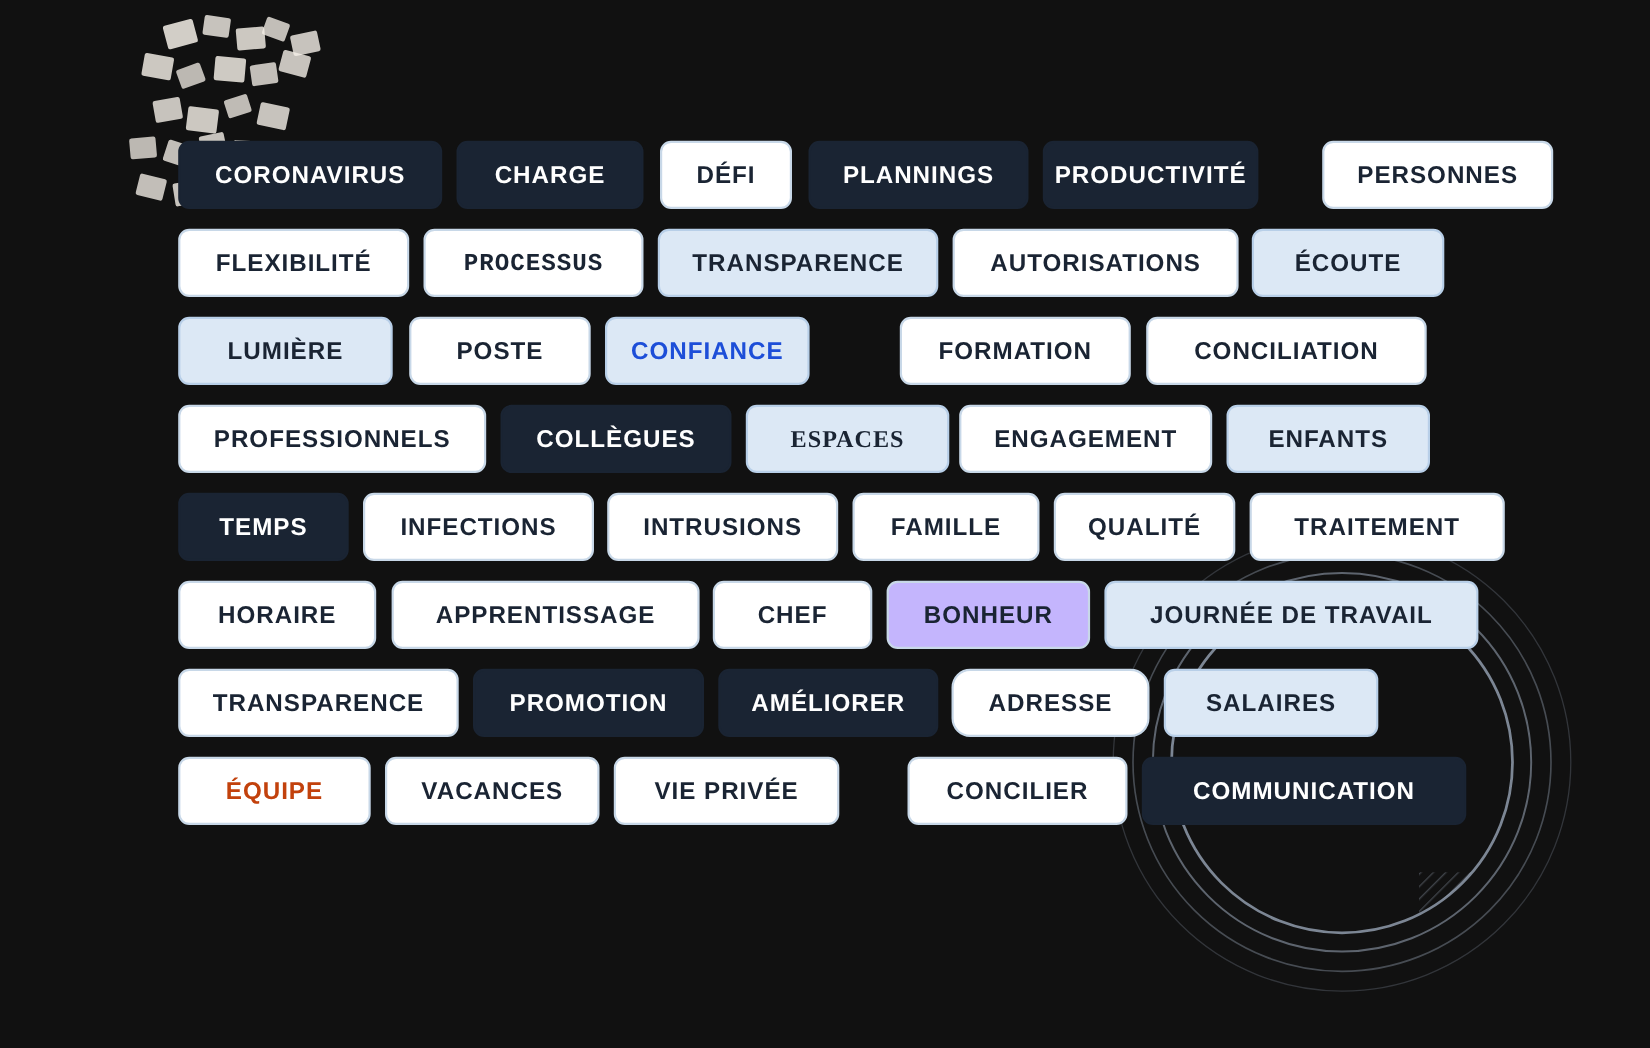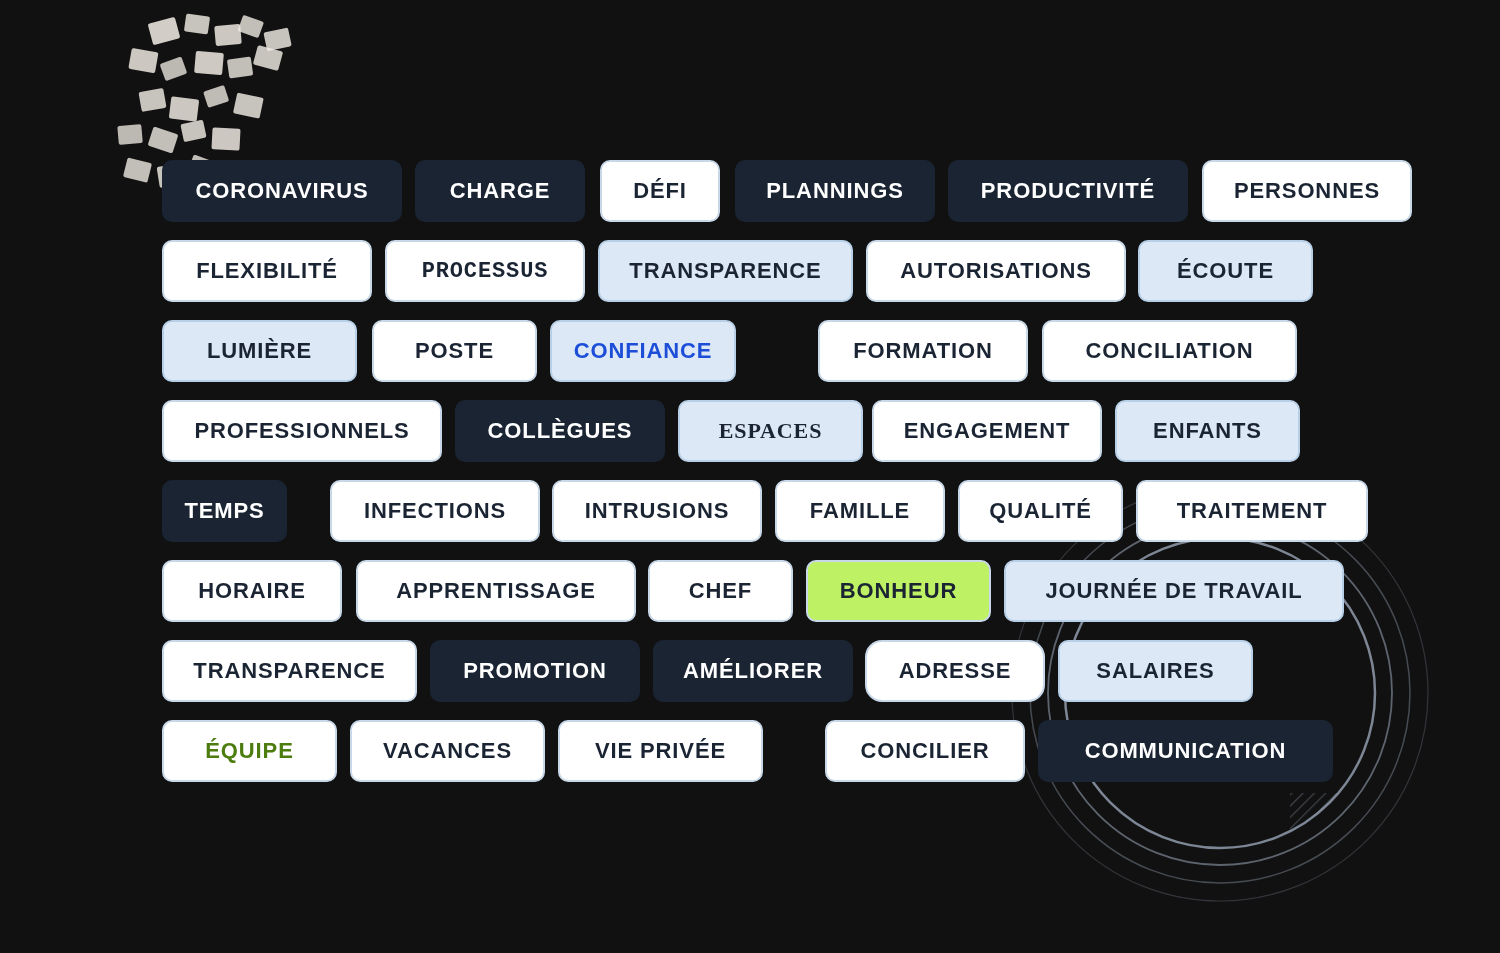--- a/index.html
+++ b/index.html
@@ -27,21 +27,20 @@
       justify-content: center;
       border-radius: 10px;
       font-weight: 900;
       font-size: 22px;
       letter-spacing: 0.04em;
       text-transform: uppercase;
       padding: 0 22px;
       height: 62px;
       white-space: nowrap;
       border: 2.5px solid transparent;
-      margin-top: 32px;
     }
   </style>
 </head>
 <body>
 
 <div class="scene">
 
   <svg style="position:absolute;top:10px;left:50px;width:280px;height:240px;" viewBox="0 0 280 240">
 
     <rect x="100" y="10" width="28" height="22" rx="2" fill="#f5f0e8" opacity="0.85" transform="rotate(-15, 114, 21)"></rect>
@@ -82,53 +81,53 @@
       </clipPath>
     </defs>
     <rect x="280" y="330" width="100" height="100" fill="url(#hatch)" clip-path="url(#hatchClip)" opacity="0.5"></rect>
   </svg>
 
   <div id="tags-container">
       <div class="tag" style="background: rgb(26, 36, 51); color: rgb(255, 255, 255); border-color: rgb(26, 36, 51); left: 162px; top: 128px; width: 240px;">CORONAVIRUS</div>
       <div class="tag" style="background: rgb(26, 36, 51); color: rgb(255, 255, 255); border-color: rgb(26, 36, 51); left: 415px; top: 128px; width: 170px;">CHARGE</div>
       <div class="tag" style="background: rgb(255, 255, 255); color: rgb(26, 36, 51); border-color: rgb(200, 216, 232); left: 600px; top: 128px; width: 120px;">DÉFI</div>
       <div class="tag" style="background: rgb(26, 36, 51); color: rgb(255, 255, 255); border-color: rgb(26, 36, 51); left: 735px; top: 128px; width: 200px;">PLANNINGS</div>
-      <div class="tag" style="background: rgb(26, 36, 51); color: rgb(255, 255, 255); border-color: rgb(26, 36, 51); left: 948px; top: 128px; width: 240px;">PRODUCTIVITÉ</div>
+      <div class="tag" style="background: rgb(26, 36, 51); color: rgb(255, 255, 255); border-color: rgb(26, 36, 51); left: 948px; top: 128px; width: 196px;">PRODUCTIVITÉ</div>
       <div class="tag" style="background: rgb(255, 255, 255); color: rgb(26, 36, 51); border-color: rgb(200, 216, 232); left: 1202px; top: 128px; width: 210px;">PERSONNES</div>
       <div class="tag" style="background: rgb(255, 255, 255); color: rgb(26, 36, 51); border-color: rgb(200, 216, 232); left: 162px; top: 208px; width: 210px;">FLEXIBILITÉ</div>
       <div class="tag" style="background: rgb(255, 255, 255); color: rgb(26, 36, 51); border-color: rgb(200, 216, 232); left: 385px; top: 208px; width: 200px; font-family: Liberation Mono, monospace;">PROCESSUS</div>
       <div class="tag" style="background: rgb(220, 232, 245); color: rgb(26, 36, 51); border-color: rgb(184, 207, 232); left: 598px; top: 208px; width: 255px;">TRANSPARENCE</div>
       <div class="tag" style="background: rgb(255, 255, 255); color: rgb(26, 36, 51); border-color: rgb(200, 216, 232); left: 866px; top: 208px; width: 260px;">AUTORISATIONS</div>
       <div class="tag" style="background: rgb(220, 232, 245); color: rgb(26, 36, 51); border-color: rgb(184, 207, 232); left: 1138px; top: 208px; width: 175px;">ÉCOUTE</div>
       <div class="tag" style="background: rgb(220, 232, 245); color: rgb(26, 36, 51); border-color: rgb(184, 207, 232); left: 162px; top: 288px; width: 195px;">LUMIÈRE</div>
       <div class="tag" style="background: rgb(255, 255, 255); color: rgb(26, 36, 51); border-color: rgb(200, 216, 232); left: 372px; top: 288px; width: 165px;">POSTE</div>
       <div class="tag" style="background: rgb(220, 232, 245); color: #1d4ed8; border-color: rgb(184, 207, 232); left: 550px; top: 288px; width: 186px;">CONFIANCE</div>
       <div class="tag" style="background: rgb(255, 255, 255); color: rgb(26, 36, 51); border-color: rgb(200, 216, 232); left: 818px; top: 288px; width: 210px;">FORMATION</div>
       <div class="tag" style="background: rgb(255, 255, 255); color: rgb(26, 36, 51); border-color: rgb(200, 216, 232); left: 1042px; top: 288px; width: 255px;">CONCILIATION</div>
       <div class="tag" style="background: rgb(255, 255, 255); color: rgb(26, 36, 51); border-color: rgb(200, 216, 232); left: 162px; top: 368px; width: 280px;">PROFESSIONNELS</div>
       <div class="tag" style="background: rgb(26, 36, 51); color: rgb(255, 255, 255); border-color: rgb(26, 36, 51); left: 455px; top: 368px; width: 210px;">COLLÈGUES</div>
       <div class="tag" style="background: rgb(220, 232, 245); color: rgb(26, 36, 51); border-color: rgb(184, 207, 232); left: 678px; top: 368px; width: 185px; font-family: Liberation Serif, serif;">ESPACES</div>
       <div class="tag" style="background: rgb(255, 255, 255); color: rgb(26, 36, 51); border-color: rgb(200, 216, 232); left: 872px; top: 368px; width: 230px;">ENGAGEMENT</div>
       <div class="tag" style="background: rgb(220, 232, 245); color: rgb(26, 36, 51); border-color: rgb(184, 207, 232); left: 1115px; top: 368px; width: 185px;">ENFANTS</div>
-      <div class="tag" style="background: rgb(26, 36, 51); color: rgb(255, 255, 255); border-color: rgb(26, 36, 51); left: 162px; top: 448px; width: 125px;">TEMPS</div>
+      <div class="tag" style="background: rgb(26, 36, 51); color: rgb(255, 255, 255); border-color: rgb(26, 36, 51); left: 162px; top: 448px; width: 155px;">TEMPS</div>
       <div class="tag" style="background: rgb(255, 255, 255); color: rgb(26, 36, 51); border-color: rgb(200, 216, 232); left: 330px; top: 448px; width: 210px;">INFECTIONS</div>
       <div class="tag" style="background: rgb(255, 255, 255); color: rgb(26, 36, 51); border-color: rgb(200, 216, 232); left: 552px; top: 448px; width: 210px;">INTRUSIONS</div>
       <div class="tag" style="background: rgb(255, 255, 255); color: rgb(26, 36, 51); border-color: rgb(200, 216, 232); left: 775px; top: 448px; width: 170px;">FAMILLE</div>
       <div class="tag" style="background: rgb(255, 255, 255); color: rgb(26, 36, 51); border-color: rgb(200, 216, 232); left: 958px; top: 448px; width: 165px;">QUALITÉ</div>
       <div class="tag" style="background: rgb(255, 255, 255); color: rgb(26, 36, 51); border-color: rgb(200, 216, 232); left: 1136px; top: 448px; width: 232px;">TRAITEMENT</div>
       <div class="tag" style="background: rgb(255, 255, 255); color: rgb(26, 36, 51); border-color: rgb(200, 216, 232); left: 162px; top: 528px; width: 180px;">HORAIRE</div>
       <div class="tag" style="background: rgb(255, 255, 255); color: rgb(26, 36, 51); border-color: rgb(200, 216, 232); left: 356px; top: 528px; width: 280px;">APPRENTISSAGE</div>
       <div class="tag" style="background: rgb(255, 255, 255); color: rgb(26, 36, 51); border-color: rgb(200, 216, 232); left: 648px; top: 528px; width: 145px;">CHEF</div>
-      <div class="tag" style="background: #bef264; color: rgb(26, 36, 51); border-color: rgb(200, 216, 232); left: 806px; top: 528px; width: 185px;">BONHEUR</div>
+      <div class="tag" style="background: #c4b5fd; color: rgb(26, 36, 51); border-color: rgb(200, 216, 232); left: 806px; top: 528px; width: 185px;">BONHEUR</div>
       <div class="tag" style="background: rgb(220, 232, 245); color: rgb(26, 36, 51); border-color: rgb(184, 207, 232); left: 1004px; top: 528px; width: 340px;">JOURNÉE DE TRAVAIL</div>
       <div class="tag" style="background: rgb(255, 255, 255); color: rgb(26, 36, 51); border-color: rgb(200, 216, 232); left: 162px; top: 608px; width: 255px;">TRANSPARENCE</div>
       <div class="tag" style="background: rgb(26, 36, 51); color: rgb(255, 255, 255); border-color: rgb(26, 36, 51); left: 430px; top: 608px; width: 210px;">PROMOTION</div>
       <div class="tag" style="background: rgb(26, 36, 51); color: rgb(255, 255, 255); border-color: rgb(26, 36, 51); left: 653px; top: 608px; width: 200px;">AMÉLIORER</div>
       <div class="tag" style="background: rgb(255, 255, 255); color: rgb(26, 36, 51); border-color: rgb(200, 216, 232); left: 865px; top: 608px; width: 180px; border-radius: 17px;">ADRESSE</div>
       <div class="tag" style="background: rgb(220, 232, 245); color: rgb(26, 36, 51); border-color: rgb(184, 207, 232); left: 1058px; top: 608px; width: 195px;">SALAIRES</div>
-      <div class="tag" style="background: rgb(255, 255, 255); color: #4d7c0f; border-color: rgb(200, 216, 232); left: 162px; top: 688px; width: 175px;">ÉQUIPE</div>
+      <div class="tag" style="background: rgb(255, 255, 255); color: #c2410c; border-color: rgb(200, 216, 232); left: 162px; top: 688px; width: 175px;">ÉQUIPE</div>
       <div class="tag" style="background: rgb(255, 255, 255); color: rgb(26, 36, 51); border-color: rgb(200, 216, 232); left: 350px; top: 688px; width: 195px;">VACANCES</div>
       <div class="tag" style="background: rgb(255, 255, 255); color: rgb(26, 36, 51); border-color: rgb(200, 216, 232); left: 558px; top: 688px; width: 205px;">VIE PRIVÉE</div>
       <div class="tag" style="background: rgb(255, 255, 255); color: rgb(26, 36, 51); border-color: rgb(200, 216, 232); left: 825px; top: 688px; width: 200px;">CONCILIER</div>
       <div class="tag" style="background: rgb(26, 36, 51); color: rgb(255, 255, 255); border-color: rgb(26, 36, 51); left: 1038px; top: 688px; width: 295px;">COMMUNICATION</div>
     </div>
 
 </div>
 
 </body></html>

